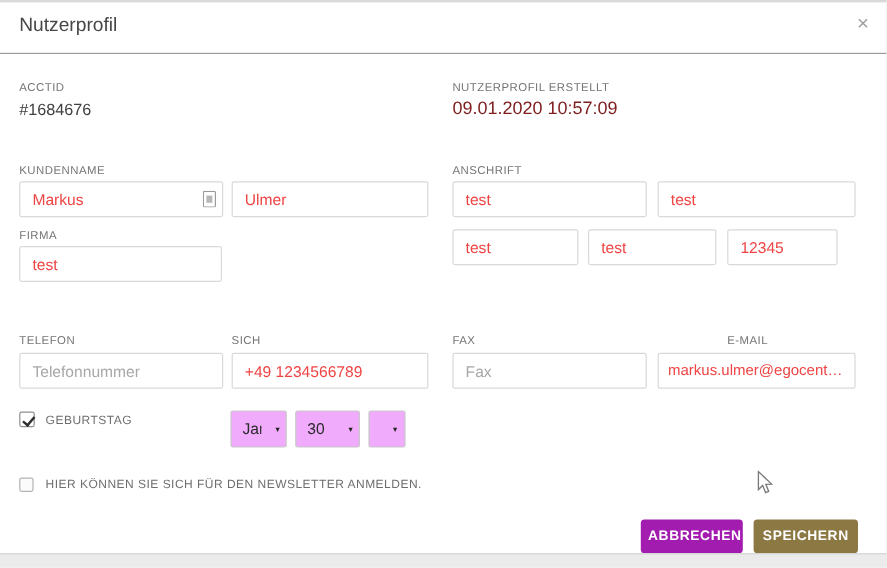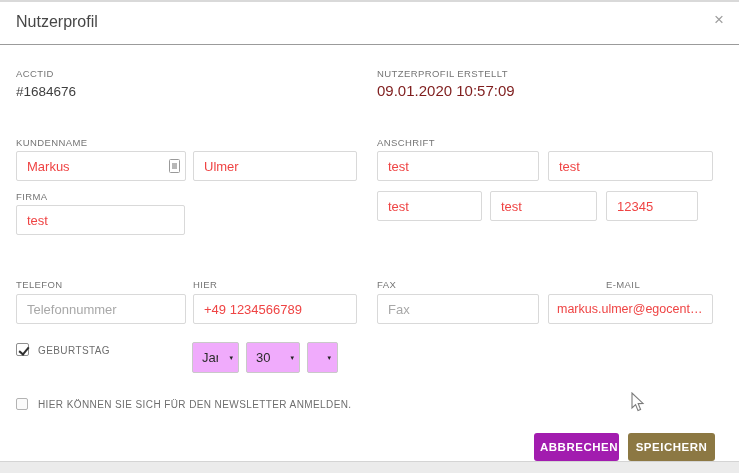--- a/index.html
+++ b/index.html
@@ -63,21 +63,21 @@
     <input class="inp" style="left: 548px; top: 149px; width: 165px;" value="test">
     <input class="inp" style="left: 377px; top: 189px; width: 105px;" value="test">
     <input class="inp" style="left: 490px; top: 189px; width: 107px;" value="test">
     <input class="inp" style="left: 606px; top: 189px; width: 92px;" value="12345">
 
     <div class="lbl" style="left:16px; top:189px;">FIRMA</div>
     <input class="inp" style="left: 16px; top: 203px; width: 169px;" value="test">
 
     <div class="lbl" style="left:16px; top:277px;">TELEFON</div>
     <input class="inp" style="left: 16px; top: 292px; width: 170px;" placeholder="Telefonnummer">
-    <div class="lbl" style="left:193px; top:277px;">HIER</div>
+    <div class="lbl" style="left:193px; top:277px;">SICH</div>
     <input class="inp" style="left: 193px; top: 292px; width: 164px;" value="+49 1234566789">
     <div class="lbl" style="left:377px; top:277px;">FAX</div>
     <input class="inp" style="left: 377px; top: 292px; width: 162px;" placeholder="Fax">
     <div class="lbl" style="left:570px; top:277px;padding-left:36px;">E-MAIL</div>
     <input class="inp sm" style="left: 548px; top: 292px; width: 165px;" value="markus.ulmer@egocentric...">
 
     <span class="cb checked" style="left:16px; top:341px;"></span>
     <div class="cb-lbl" style="left:38px; top:343px;">GEBURTSTAG</div>
     <div class="selwrap" style="left:192px; top:340px; width:47px;">
       <select class="sel">

